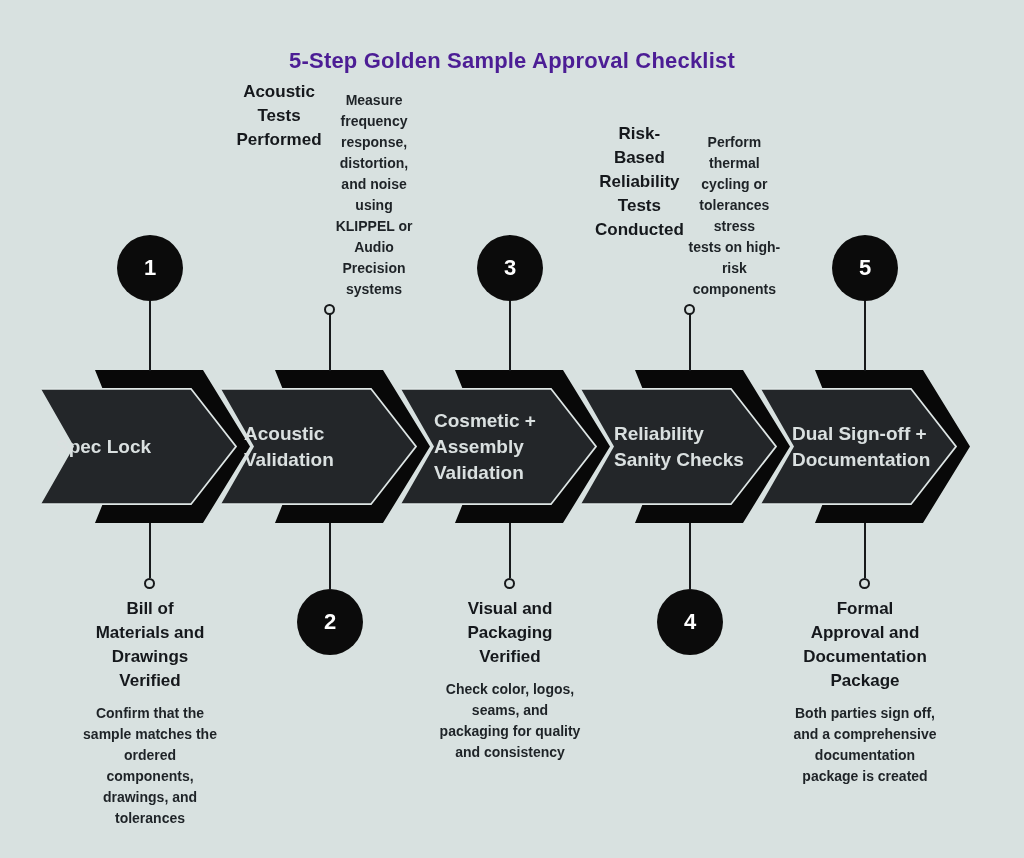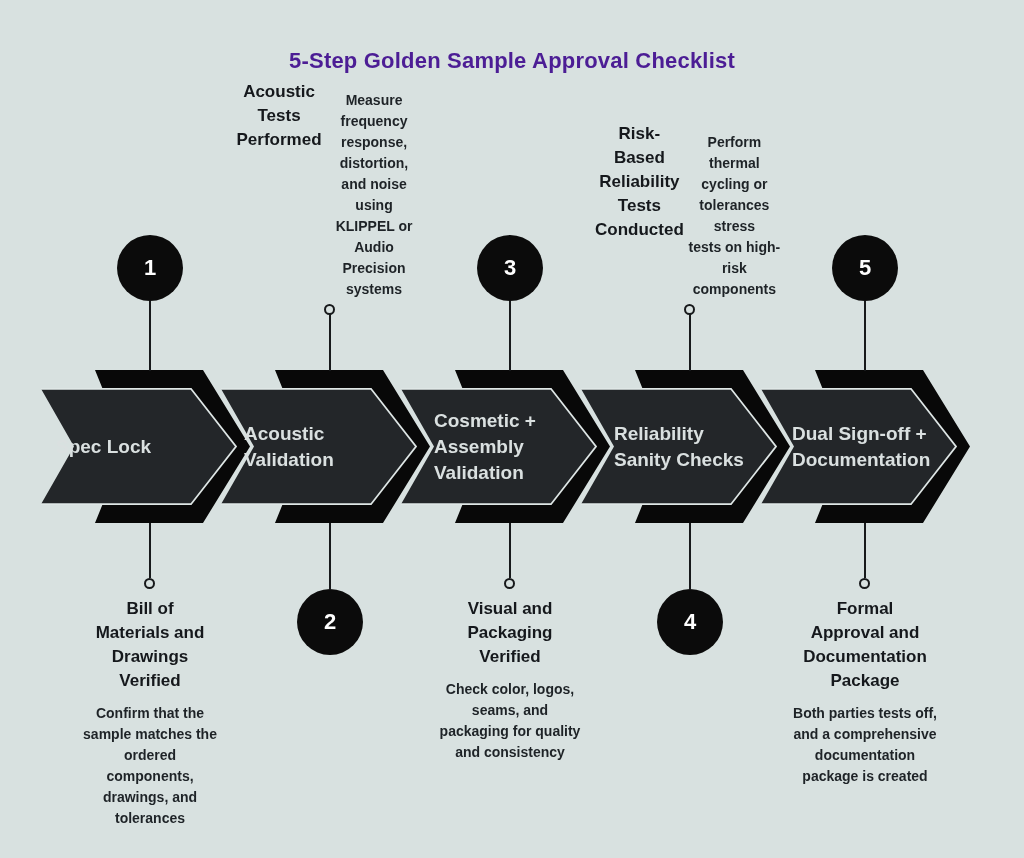--- a/index.html
+++ b/index.html
@@ -173,20 +173,20 @@
   <div class="vline" style="left:864px;top:523px;height:55px"></div>
   <div class="ring" style="left:859px;top:578px"></div>
   <div class="text-block" style="left:770px;top:597px">
     <div class="heading">
         <span class="ln">Formal</span>
         <span class="ln">Approval and</span>
         <span class="ln">Documentation</span>
         <span class="ln">Package</span>
       </div>
     <div class="desc">
-        <span class="ln">Both parties tests off,</span>
+        <span class="ln">Both parties sign off,</span>
         <span class="ln">and a comprehensive</span>
         <span class="ln">documentation</span>
         <span class="ln">package is created</span>
       </div>
   </div>
 
 </div>
 
 </body></html>

